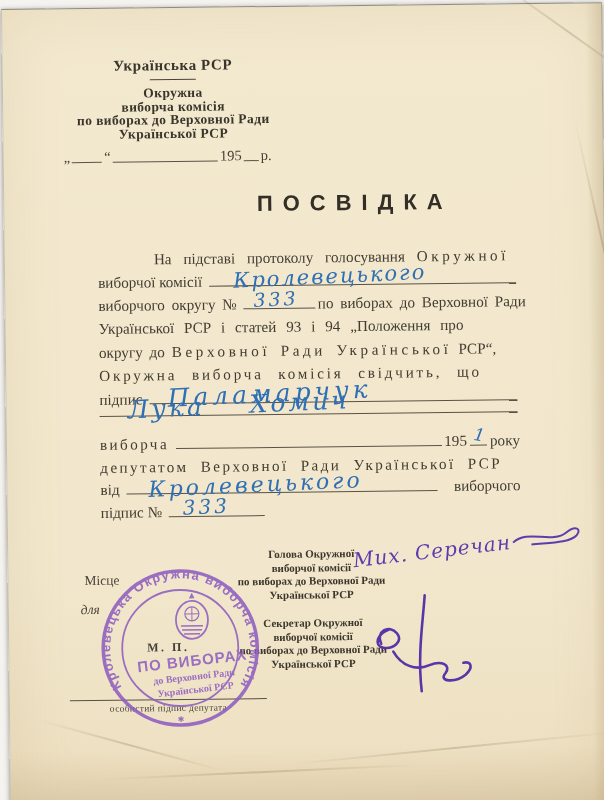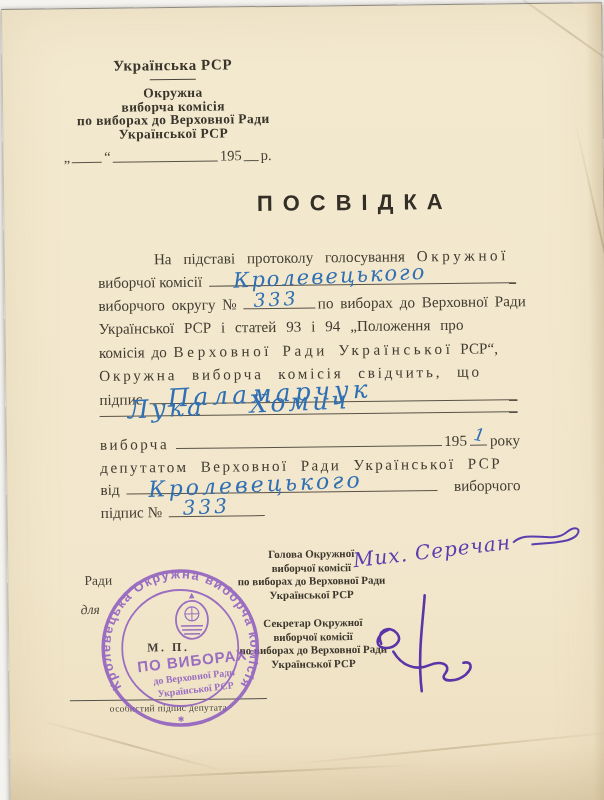--- a/index.html
+++ b/index.html
@@ -105,21 +105,21 @@
     <div class="bline flexline ws3" style="top:287px">
       <span>виборчого округу №</span>
       <span class="fill wfix68">
         <span class="hw" style="left:10px;bottom:-1px;font-size:19px;letter-spacing:3px;">333</span>
       </span>
       <span>по виборах до Верховної Ради</span>
     </div>
 
     <div class="bline ws6" style="top:310px"><span>Української РСР і статей 93 і 94 „Положення про</span></div>
 
-    <div class="bline ws3" style="top:334px"><span>комісія до</span> <span class="spread">Верховної Ради Української</span> <span>РСР“,</span></div>
+    <div class="bline ws3" style="top:334px"><span>округу до</span> <span class="spread">Верховної Ради Української</span> <span>РСР“,</span></div>
 
     <div class="bline ws8 ls3" style="top:357px"><span>Окружна виборча комісія свідчить, що</span></div>
 
     <div class="bline flexline" style="top:381px">
       <span>підпис</span>
       <span class="fill">
         <span class="hw" style="left:18px;bottom:-1px;font-size:25px;letter-spacing:4px;">Паламарчук</span>
       </span>
     </div>
 
@@ -151,21 +151,21 @@
 
     <div class="bline flexline" style="top:494px;right:auto;">
       <span>підпис №</span>
       <span class="fill wfix96">
         <span class="hw" style="left:14px;bottom:-1px;font-size:20px;letter-spacing:3px;">333</span>
       </span>
     </div>
   </div>
 
   <div class="abs photo">
-    <div>Ради</div>
+    <div>Місце</div>
     <div>для</div>
   </div>
 
   <div class="abs roleblock chair">
     <div>Голова Окружної</div>
     <div>виборчої комісії</div>
     <div>по виборах до Верховної Ради</div>
     <div>Української РСР</div>
   </div>
 

